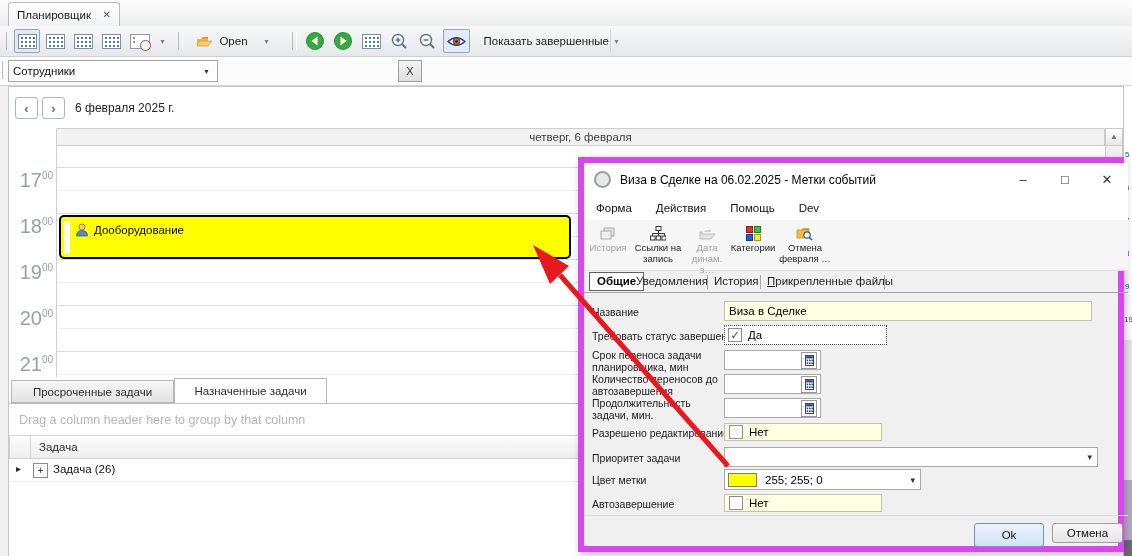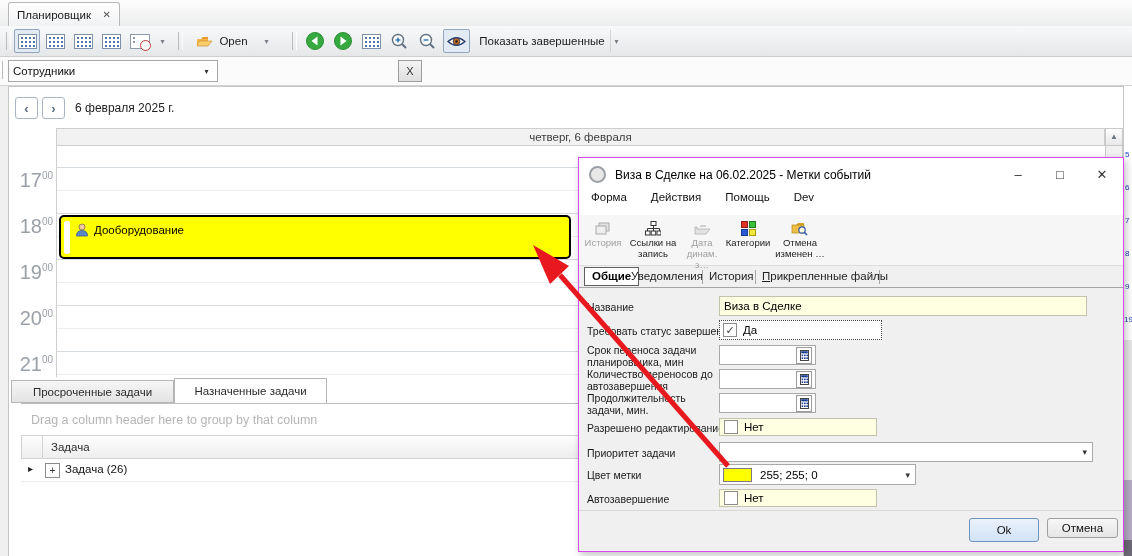--- a/index.html
+++ b/index.html
@@ -45,27 +45,27 @@
   .btab{box-sizing:border-box;font-size:11.5px;color:#2c2c2c;display:flex;align-items:center;justify-content:center;}
   .btab.inactive{background:linear-gradient(#f6f6f6,#e3e3e3);border:1px solid #b5b5b5;}
   .btab.active{background:#fff;border:1px solid #b5b5b5;border-bottom:none;}
   .taskgrid{box-sizing:border-box;background:#fff;border-top:1px solid #bdbdbd;}
   .grouphint{font-size:12.5px;color:#b5b5b5;}
   .colheader{box-sizing:border-box;background:linear-gradient(#fdfdfd,#eeeeee);border:1px solid #d2d2d2;font-size:11.5px;color:#2c2c2c;display:flex;align-items:center;padding:0 8px;}
   .rowind{box-sizing:border-box;background:linear-gradient(#fdfdfd,#eeeeee);border:1px solid #d2d2d2;border-right:none;}
   .expandbox{display:inline-flex;width:13px;height:13px;border:1px solid #8b8b8b;background:#fff;color:#333;
     font-size:10px;align-items:center;justify-content:center;line-height:1;}
   
-  .dialog{left:578px;top:157px;width:546px;height:395px;background:#f0f0f0;border:1px solid #d946ef;
+  .dialog{left:578px;top:157px;width:546px;height:395px;background:#f0f0f0;border:6px solid #d946ef;
     box-shadow:2px 3px 8px rgba(0,0,0,.25);box-sizing:border-box;}
   .dlg-title{left:0;top:0;width:544px;height:33px;background:#fff;display:flex;align-items:center;padding:0 10px;box-sizing:border-box;}
   .dlg-title .circ{width:13px;height:13px;border:2px solid #9aa0a6;border-radius:50%;background:#e8e8e8;margin-right:9px;flex:0 0 auto;}
   .dlg-title .ttl{font-size:12px;color:#000;}
   .winctl{width:30px;height:22px;display:flex;align-items:center;justify-content:center;font-size:13px;color:#333;}
-  .dlg-menu{left:0;top:33px;width:544px;height:24px;background:#fff;display:flex;gap:24px;padding:0 12px;box-sizing:border-box;}
+  .dlg-menu{left:0;top:33px;width:544px;height:24px;background:#fff;display:flex;align-items:center;gap:24px;padding:0 12px;box-sizing:border-box;}
   .dlg-menu span{font-size:11.5px;color:#111;}
   .dlg-tools{left:0;top:57px;width:544px;height:50px;background:#f6f6f6;border-bottom:1px solid #dedede;}
   .dtool{position:absolute;top:3px;text-align:center;font-size:9.5px;color:#1c1c1c;line-height:1.15;}
   .dtool .ic{height:18px;display:flex;align-items:flex-end;justify-content:center;margin-bottom:2px;}
   .dtool.disabled{color:#a0a0a0;}
   .dlg-tabs{left:0;top:108px;width:544px;height:23px;}
   .dlg-tab-active{position:absolute;left:5px;top:1px;padding:2px 7px 3px;background:#fff;border:1px solid #5f5f5f;font-size:11.5px;font-weight:bold;color:#000;}
   .dlg-tab{position:absolute;top:4px;font-size:11.5px;color:#222;}
   .tabsep{position:absolute;top:4px;width:1px;height:14px;background:#a9a9a9;}
   .flabel{position:absolute;left:8px;width:132px;font-size:10.5px;color:#1a1a1a;line-height:1.18;}
@@ -159,21 +159,21 @@
       <line x1="4.5" y1="7" x2="9.5" y2="7" stroke="#2a6db5" stroke-width="1.4"></line>
       </svg>
     </div>
   <div class="abs tbtn pressed" style="left:443px;width:27px;">
     <svg width="19" height="13">
       <path d="M1,6.5 Q9.5,-1 18,6.5 Q9.5,14 1,6.5 Z" fill="#fff" stroke="#2d3c6b" stroke-width="1.3"></path>
       <circle cx="9.5" cy="6.5" r="3.4" fill="#c06a1e" stroke="#2d3c6b" stroke-width="0.8"></circle>
       <circle cx="9.5" cy="6.5" r="1.3" fill="#222"></circle>
       </svg>
     </div>
-  <div class="abs tbtn" style="left:470px;width:140px;justify-content:center;padding-left:4px;">
+  <div class="abs tbtn" style="left:470px;width:140px;justify-content:flex-end;padding-left:4px;">
     <span class="tlabel">Показать завершенные</span>
     </div>
   <div class="abs tbtn drop" style="left:610px;border-left:1px solid #d4d4d4;">▾</div>
 </div>
 
 <div class="abs filterrow">
   <div class="abs grip" style="left:2px;top:4px;"></div>
   <div class="abs combo" style="left:8px;top:3px;width:210px;height:22px;">
     <span>Сотрудники</span>
     <span class="drop">▾</span>
@@ -218,21 +218,21 @@
     <span class="abs" style="left:33px;top:7px;">Дооборудование</span>
   </div>
 
   <div class="abs btab active" style="left:165px;top:291px;width:153px;height:25px;">
     <span>Назначенные задачи</span>
     </div>
   <div class="abs btab inactive" style="left:2px;top:293px;width:163px;height:23px;">
     <span>Просроченные задачи</span>
     </div>
 
-  <div class="abs taskgrid" style="left:12px;top:316px;width:1036px;height:152px;">
+  <div class="abs taskgrid" style="left:0px;top:316px;width:1036px;height:152px;">
     <div class="abs grouphint" style="left:10px;top:9px;">Drag a column header here to group by that column</div>
     <div class="abs rowind" style="left:0px;top:31px;width:22px;height:24px;"></div>
     <div class="abs colheader" style="left:21px;top:31px;width:1093px;height:24px;">
       <span>Задача</span>
       </div>
     <div class="abs" style="left:0px;top:55px;width:1114px;height:22px;border-bottom:1px solid #ececec;">
       <span class="abs" style="left:7px;top:4px;font-size:10px;color:#222;">▸</span>
       <span class="abs expandbox" style="left:24px;top:4px;">
           <span>+</span>
         </span>
@@ -329,21 +329,21 @@
     <div class="dtool" style="left:194px;width:54px;">
       <span class="ic">
           <svg width="18" height="15">
         <path d="M1,4 L5,4 L7,2 L13,2 L13,4 L1,4 Z" fill="#d9a428"></path>
         <rect x="1" y="4" width="12" height="8" fill="#edbf45" stroke="#b68a1c" stroke-width="0.7"></rect>
         <circle cx="11" cy="9" r="3.2" fill="#fdf6dc" stroke="#2b55a8" stroke-width="1.2"></circle>
         <line x1="13.3" y1="11.3" x2="16" y2="14" stroke="#2b55a8" stroke-width="1.6"></line>
           </svg>
         </span>
       <div>Отмена</div>
-        <div>изменен …</div>
+        <div>февраля …</div>
     </div>
   </div>
 
   <div class="abs dlg-tabs">
     <div style="position:absolute;left:0;top:21px;width:544px;height:1px;background:#a5a5a5;"></div>
     <div class="dlg-tab-active"><span>Общие</span></div>
     <span class="dlg-tab" style="left:52px;"><span>Уведомления</span></span>
     <span class="tabsep" style="left:123px;"></span>
     <span class="dlg-tab" style="left:130px;"><span>История</span></span>
     <span class="tabsep" style="left:176px;"></span>

